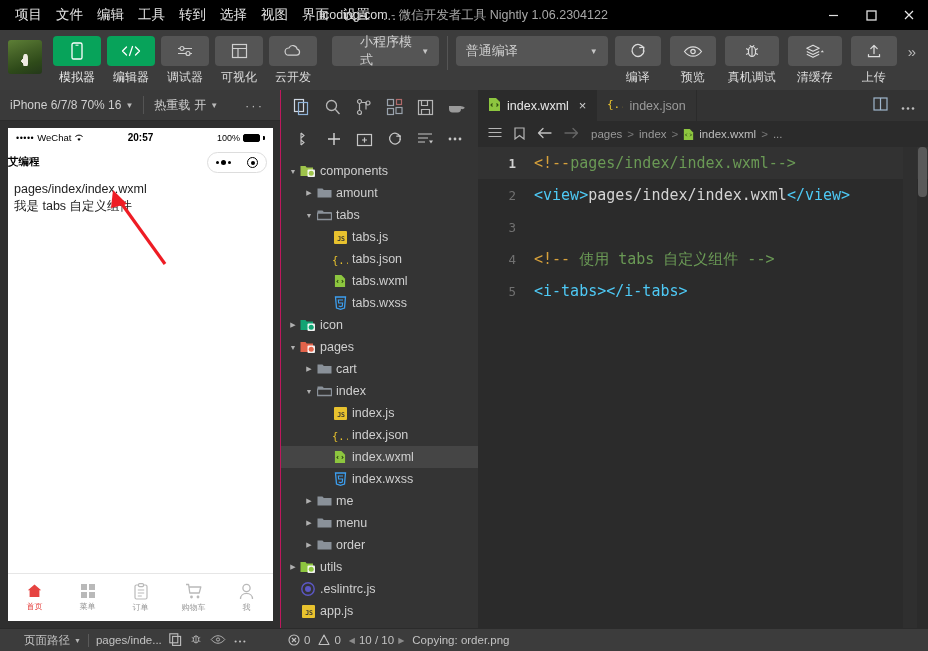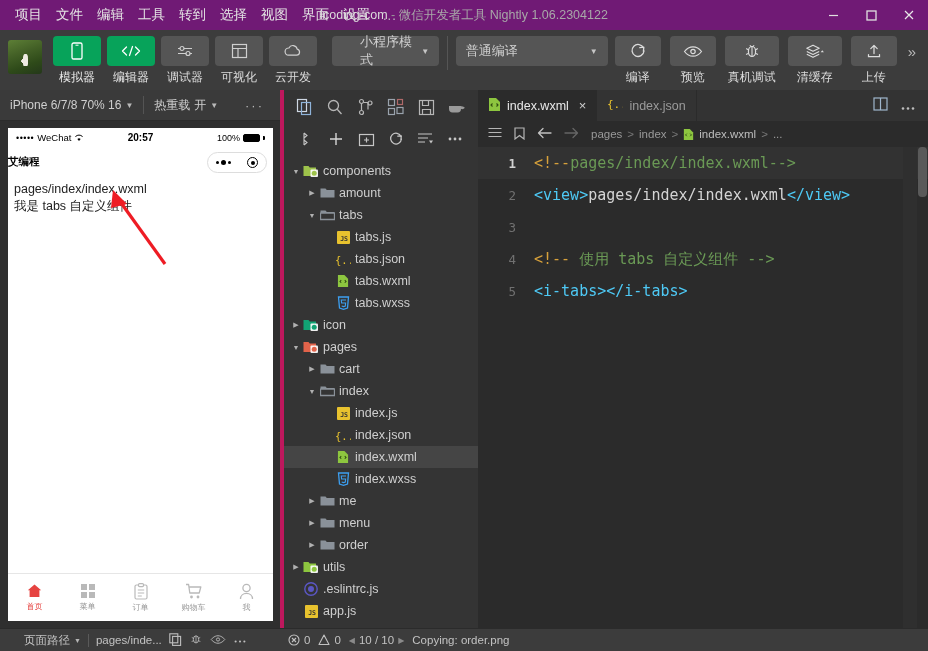--- a/index.html
+++ b/index.html
@@ -7,21 +7,21 @@
     width: 928px; height: 651px;
     background: #2b2b2b;
     font-family: "Liberation Sans", "DejaVu Sans", sans-serif;
     overflow: hidden;
     -webkit-font-smoothing: antialiased;
   }
   .app { width: 928px; height: 651px; display: flex; flex-direction: column; background:#2e2e2e; }
 
   
   .titlebar {
-    height: 30px; min-height:30px; background:#701a75; display:flex; align-items:center;
+    height: 30px; min-height:30px; background:#000000; display:flex; align-items:center;
     position:relative;
   }
   .menu { display:flex; align-items:center; padding-left:8px; gap:0px; }
   .menu-item {
     color:#e4e4e4; font-size:13.5px; padding:3px 7px; cursor:default; white-space:nowrap;
     line-height:16px;
   }
   .menu-more { color:#bdbdbd; font-size:13px; padding:3px 6px; letter-spacing:1px; }
   .title-center {
     position:absolute; left:0; right:0; text-align:center; pointer-events:none;
@@ -121,21 +121,21 @@
   .ph-arrow { position:absolute; }
 
   .ph-tabbar { height:48px; border-top:1px solid #e6e6e6; display:flex; align-items:center; }
   .ph-tab { flex:1; display:flex; flex-direction:column; align-items:center; gap:2px; }
   .ph-tab .tlbl { font-size:8px; color:#999; }
   .ph-tab.active .tlbl { color:#e64340; }
 
   .sim-foot-space { height:10px; }
 
   
-  .files-col { width:198px; min-width:198px; background:#343434; display:flex; flex-direction:column; border-left:4px solid #be185d; }
+  .files-col { width:198px; min-width:198px; background:#343434; display:flex; flex-direction:column; border-left:1px solid #be185d; }
   .act-bar { height:34px; display:flex; align-items:center; justify-content:space-around; padding:0 6px; }
   .act-icon { width:24px; height:24px; display:flex; align-items:center; justify-content:center; }
   .ops-bar { height:30px; display:flex; align-items:center; justify-content:space-around; padding:0 8px; }
   .tree { flex:1; overflow:hidden; padding-top:6px; font-size:12.5px; }
   .row { height:22px; display:flex; align-items:center; color:#cfcfcf; white-space:nowrap; }
   .row.selected { background:#454545; }
   .twisty { width:12px; text-align:center; font-size:7px; color:#b0b0b0; flex:none; }
   .ficon { width:18px; display:flex; align-items:center; justify-content:center; flex:none; margin-right:3px; }
   .rlabel { overflow:hidden; text-overflow:ellipsis; }
 

